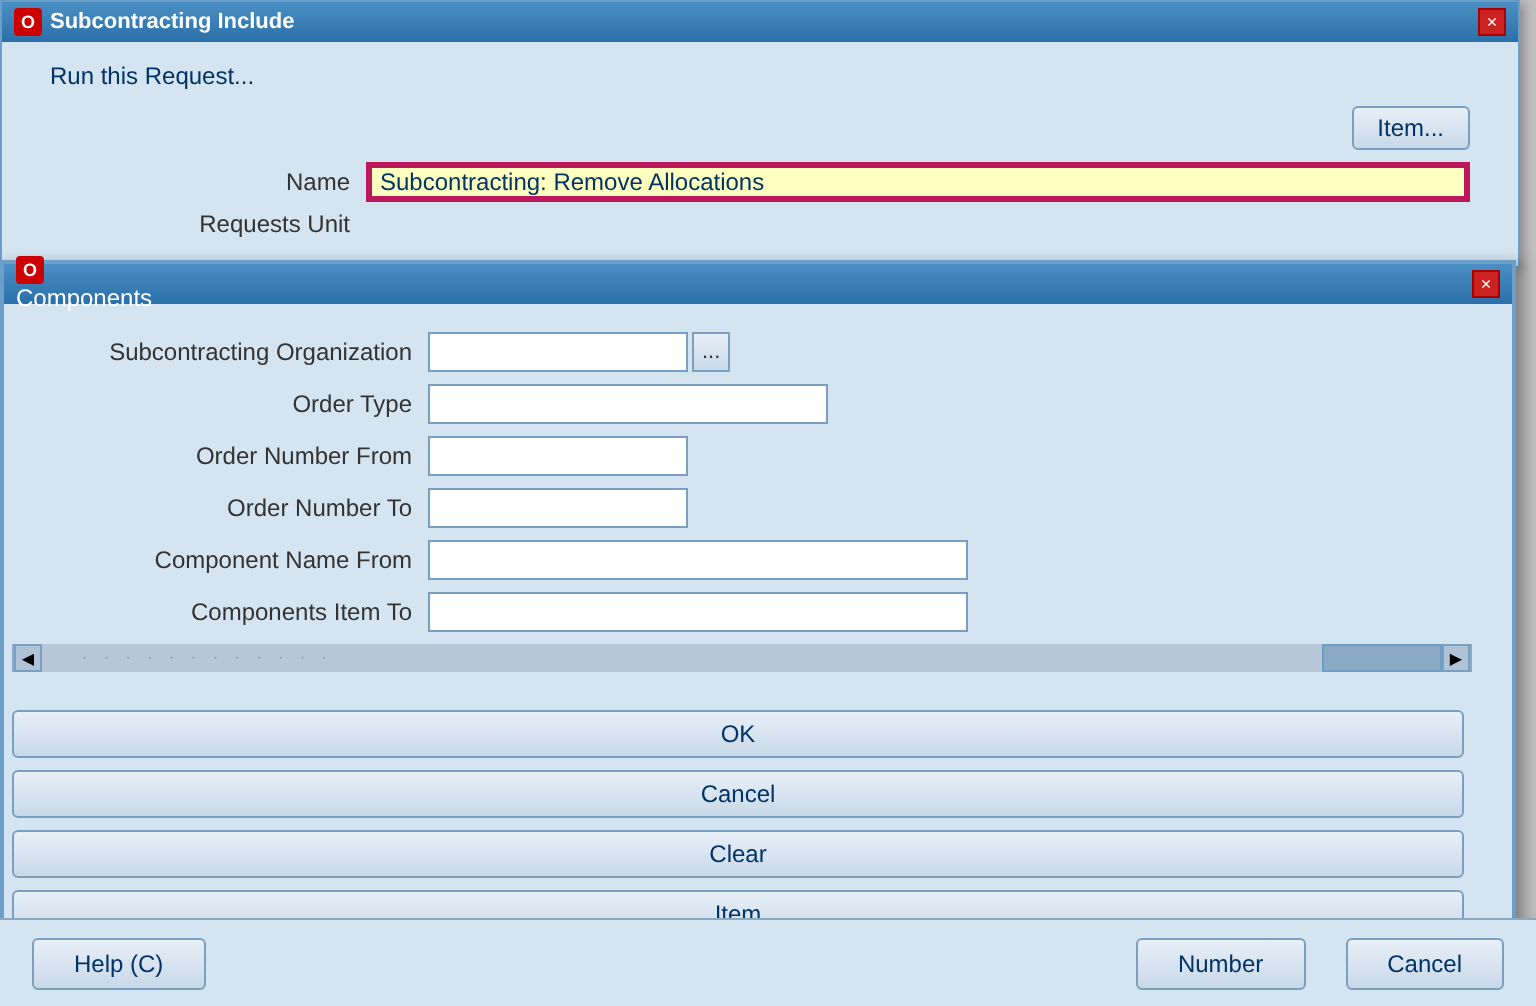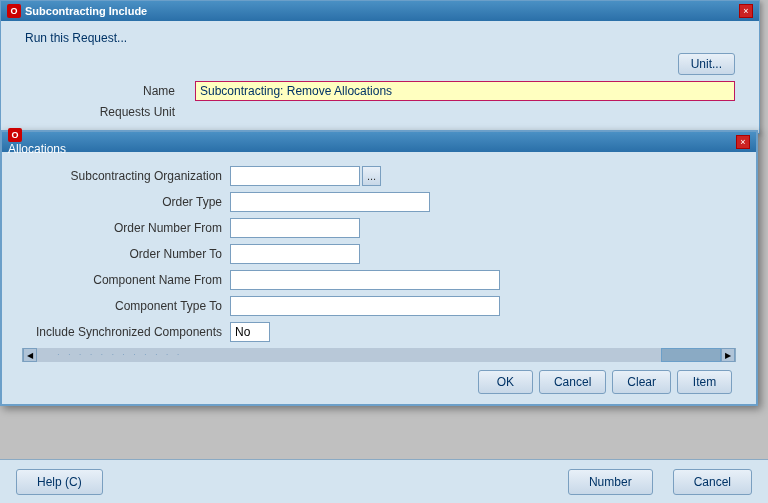--- a/index.html
+++ b/index.html
@@ -96,29 +96,29 @@
 
     .form-row {
       display: flex;
       align-items: center;
       margin-bottom: 4px;
     }
 
     .form-label {
       text-align: right;
       width: 150px;
-      margin-right: 20px;
+      margin-right: 8px;
       color: #333;
       font-size: 12px;
     }
 
     .name-input {
       flex: 1;
       background: #ffffc0;
-      border: 1px solid #be185d;
+      border: 3px solid #be185d;
       padding: 2px 4px;
       font-size: 12px;
       color: #003366;
       height: 20px;
     }
 
     
     .params-dialog {
       position: absolute;
       top: 130px;
@@ -133,21 +133,21 @@
       background: linear-gradient(to bottom, #4a90c4, #2a6fa8);
       color: white;
       padding: 3px 6px;
       display: flex;
       align-items: center;
       justify-content: space-between;
       height: 20px;
     }
 
     .params-body {
-      padding: 14px 20px 10px 20px;
+      padding: 14px 20px 10px 4px;
       background: #d4e4f0;
     }
 
     .param-row {
       display: flex;
       align-items: center;
       margin-bottom: 6px;
     }
 
     .param-label {
@@ -266,22 +266,23 @@
       width: 60px;
       height: 14px;
       background: #8aaac4;
       border: 1px solid #6b9fc9;
     }
 
     .dialog-buttons {
       display: flex;
       justify-content: flex-end;
       gap: 6px;
-      margin-top: 8px;
+      margin-top: 19px;
       padding-right: 4px;
+      flex-direction: column;
     }
 
     .dialog-btn {
       background: linear-gradient(to bottom, #e8f0f8, #c8d8e8);
       border: 1px solid #7a9fc0;
       border-radius: 3px;
       padding: 4px 14px;
       font-size: 12px;
       cursor: pointer;
       color: #003366;
@@ -324,37 +325,37 @@
   <div class="window-titlebar">
     <div class="title-left">
       <div class="window-icon">O</div>
       <span>Subcontracting Include</span>
     </div>
     <div class="window-close-btn">×</div>
   </div>
   <div class="outer-window-body">
     <div class="run-request-label">Run this Request...</div>
     <div class="copy-btn-row">
-      <button class="btn-copy">Unit...</button>
+      <button class="btn-copy">Item...</button>
     </div>
     <div class="form-row">
       <span class="form-label">Name</span>
       <input class="name-input" type="text" value="Subcontracting: Remove Allocations" style="">
     </div>
     <div class="form-row">
       <span class="form-label">Requests Unit</span>
     </div>
   </div>
 </div>
 
 <div class="params-dialog">
   <div class="params-titlebar">
     <div class="title-left">
       <div class="window-icon">O</div>
-      <span>Allocations</span>
+      <span>Components</span>
     </div>
     <div class="window-close-btn">×</div>
   </div>
   <div class="params-body">
 
     <div class="param-row">
       <span class="param-label">Subcontracting Organization</span>
       <input class="param-input param-input-short" type="text" style="">
       <button class="browse-btn">...</button>
     </div>
@@ -373,28 +374,24 @@
       <span class="param-label">Order Number To</span>
       <input class="param-input param-input-short" type="text" style="">
     </div>
 
     <div class="param-row">
       <span class="param-label">Component Name From</span>
       <input class="param-input param-input-long" type="text" style="">
     </div>
 
     <div class="param-row">
-      <span class="param-label">Component Type To</span>
+      <span class="param-label">Components Item To</span>
       <input class="param-input param-input-long" type="text" style="">
     </div>
 
-    <div class="param-row">
-      <span class="param-label">Include Synchronized Components</span>
-      <input class="param-input-no" type="text" value="No" style="">
-    </div>
 
     <div class="scrollbar-row">
       <div class="scrollbar-track">
         <div class="scrollbar-left-btn">◀</div>
         <div class="scrollbar-inner">
           <span class="scrollbar-dots">· · · · · · · · · · · ·</span>
           <div class="scrollbar-thumb"></div>
         </div>
         <div class="scrollbar-right-btn">▶</div>
       </div>

